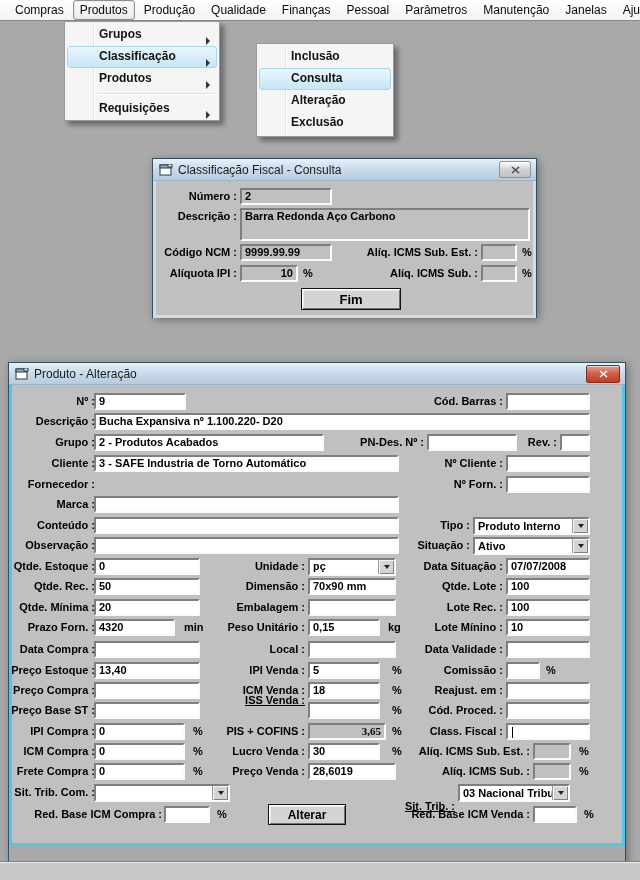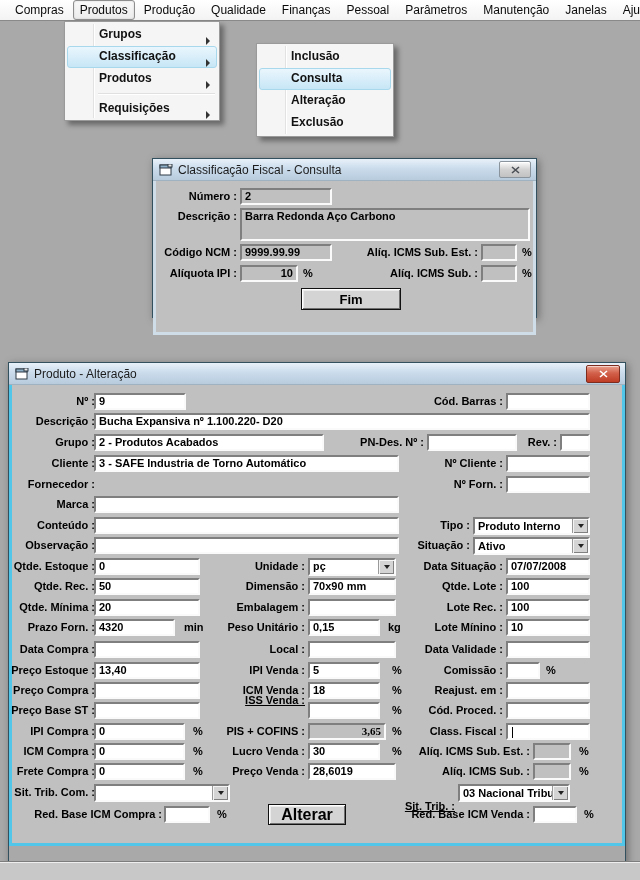--- a/index.html
+++ b/index.html
@@ -40,21 +40,21 @@
   .arrow-icon{width:0;height:0;border-left:4px solid #333;border-top:4px solid transparent;border-bottom:4px solid transparent;margin-left:6px;}
   .msep{height:2px;margin:3px 2px 3px 31px;
     background:linear-gradient(#e0e0e0 0 1px,#ffffff 1px 2px);}
   
   .dlg{position:absolute;box-sizing:border-box;border:1px solid #33505e;box-shadow:2px 2px 8px rgba(0,0,0,.35);}
   .tbar{height:22px;display:flex;align-items:center;padding:0 5px 0 6px;box-sizing:border-box;
     background:linear-gradient(#e8f1f9,#cbdcec 45%,#b7cbdd);
     border-bottom:1px solid #9eb2c2;font-size:12px;color:#1c1c1c;}
   .tbar .ttext{flex:1;margin-left:5px;white-space:nowrap;overflow:hidden;}
   .dbody{position:relative;background:#c0c0c0;box-sizing:border-box;}
-  .dlg1 .dbody{border:3px solid #cfdde8;border-top:none;height:154px;}
+  .dlg1 .dbody{border:3px solid #cfdde8;border-top:none;height:137px;}
   .dlg2 .dbody{border:3px solid #52c6e8;border-top:none;height:461px;}
   .closebtn{width:30px;height:15px;border-radius:2px;border:1px solid #8a949c;
     background:linear-gradient(#fcfcfc,#d2d2d2 50%,#c2c2c2);
     display:flex;align-items:center;justify-content:center;cursor:default;
     box-shadow:inset 0 1px 0 #fff;}
   .closebtn.red{width:32px;height:16px;border:1px solid #7e2c1d;
     background:linear-gradient(#e9a28f,#d2604a 45%,#bf3c24);
     box-shadow:inset 0 1px 0 rgba(255,255,255,.55);}
   
   .lbl{position:absolute;font-weight:bold;font-size:11px;line-height:17px;height:17px;white-space:nowrap;color:#000;}
@@ -69,21 +69,21 @@
     border:2px solid;border-color:#7f7f7f #fafafa #fafafa #7f7f7f;
     font-weight:bold;font-size:11px;line-height:14px;padding:0 18px 0 3px;
     white-space:nowrap;overflow:hidden;color:#000;}
   .cbtn{position:absolute;right:0;top:0;bottom:0;width:15px;background:#d4d4d4;
     border-left:1px solid #9a9a9a;
     box-shadow:inset 1px 1px 0 #f4f4f4, inset -1px -1px 0 #808080;
     display:flex;align-items:center;justify-content:center;}
   .cbtn .tri{width:0;height:0;border-top:4px solid #222;border-left:3px solid transparent;border-right:3px solid transparent;}
   .btn{position:absolute;box-sizing:border-box;background:#d4d4d4;border:1px solid #111;
     box-shadow:inset 1px 1px 0 #ffffff, inset -1px -1px 0 #707070, inset 2px 2px 0 #ececec;
-    font-weight:bold;font-size:16px;text-align:center;color:#000;cursor:default;
+    font-weight:bold;font-size:12px;text-align:center;color:#000;cursor:default;
     display:flex;align-items:center;justify-content:center;}
   .caret{display:inline-block;width:1px;height:11px;background:#000;vertical-align:middle;margin-left:1px;}
   
   .wicon{width:14px;height:12px;flex:0 0 auto;}
   
   .statusbar{position:absolute;left:0;top:861px;width:640px;height:19px;
     background:#c8c8c8;border-top:1px solid #7d7d7d;box-shadow:inset 0 1px 0 #eeeeee;}
 </style>
 </head>
 <body>

